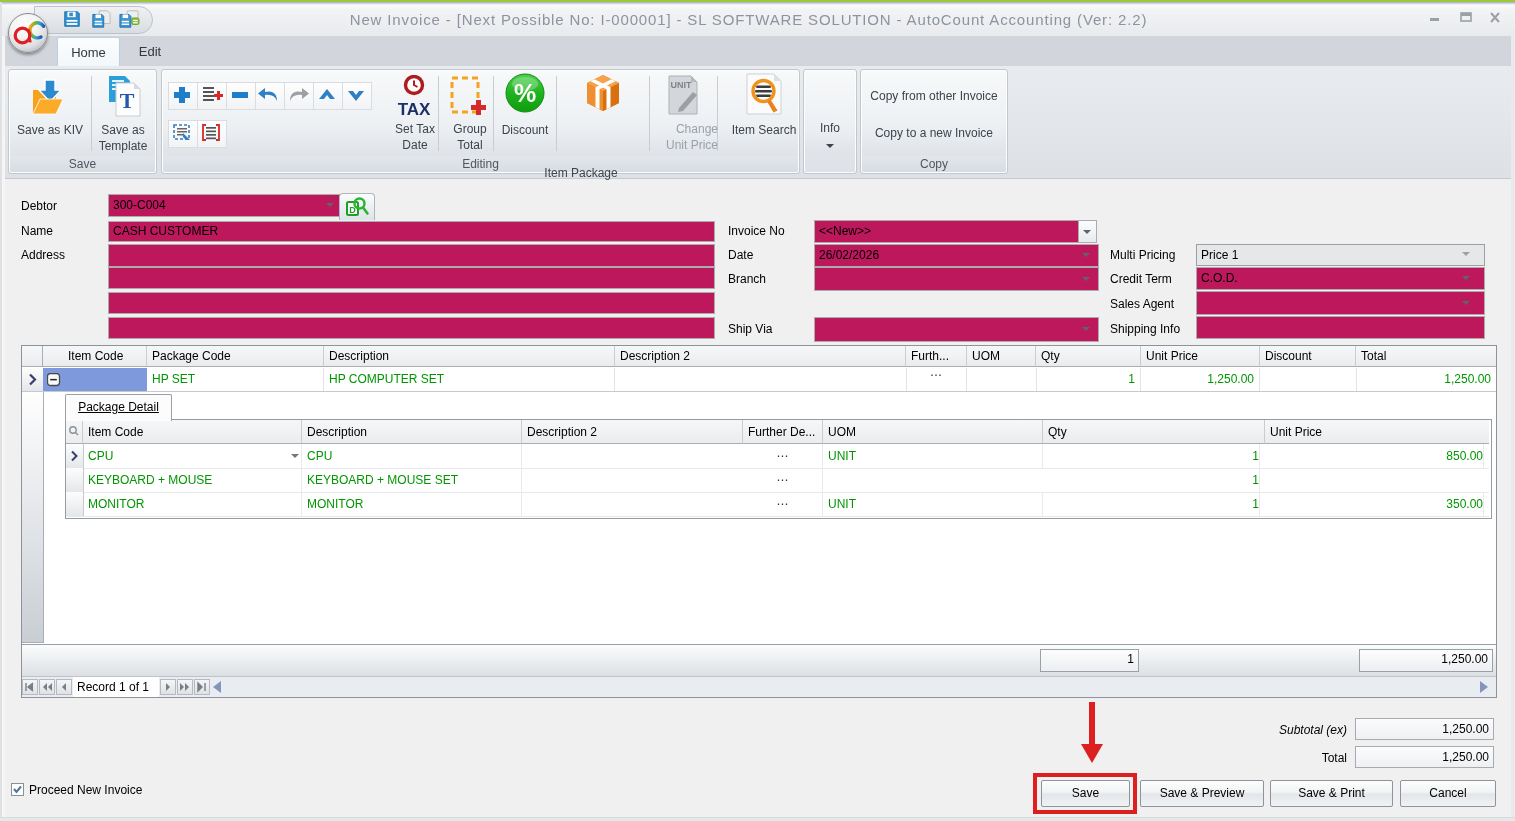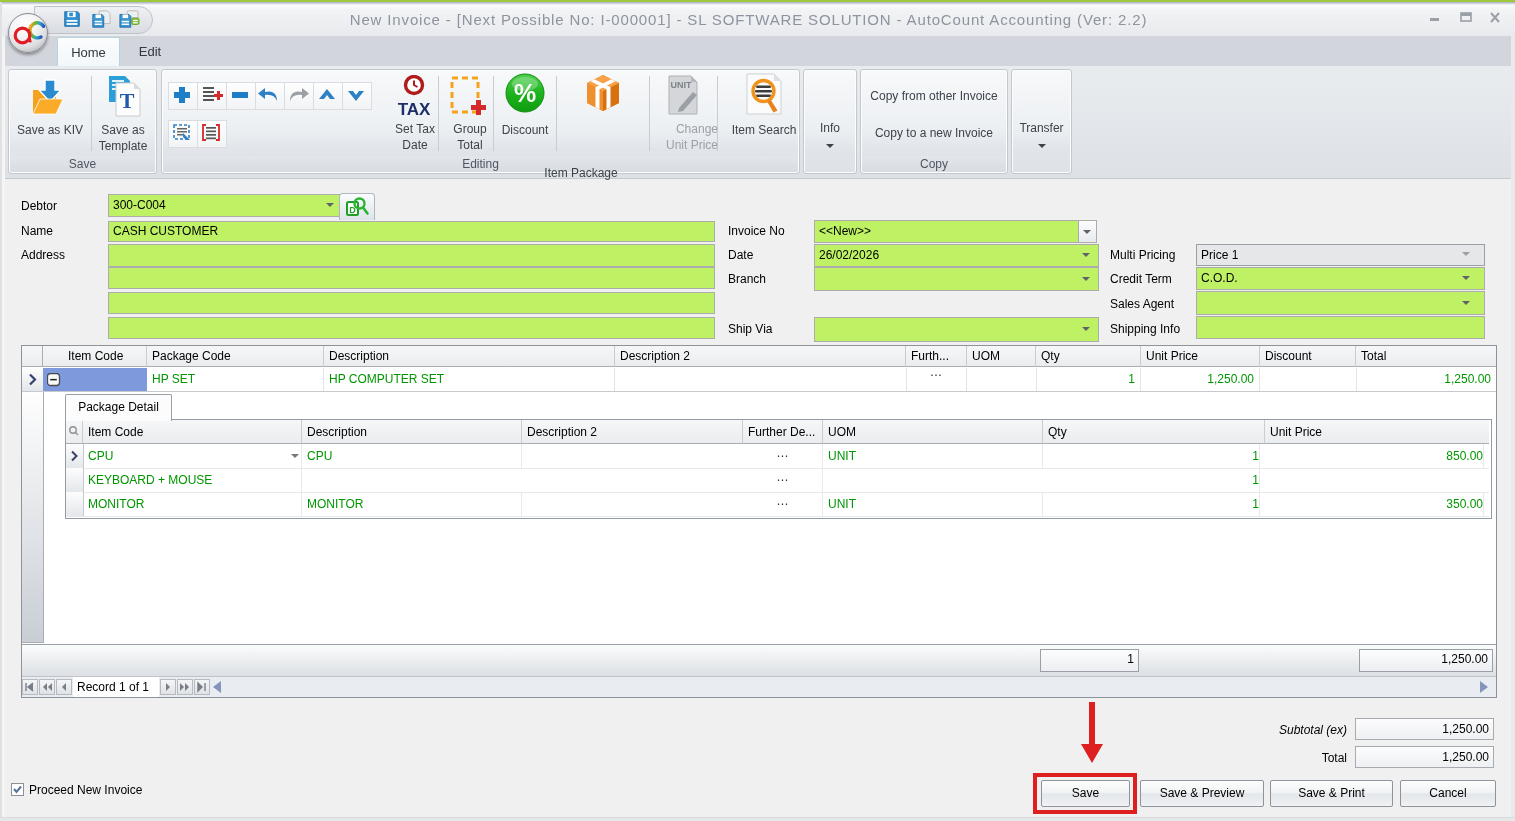--- a/index.html
+++ b/index.html
@@ -19,21 +19,21 @@
 #logo{left:8px;top:13px;width:38px;height:38px;border-radius:50%;background:radial-gradient(circle at 40% 28%,#ffffff 0%,#f4f4f5 35%,#dcdde0 65%,#a8aaae 92%,#8a8d92 100%);border:1px solid #888b90;box-shadow:0 2px 3px rgba(0,0,0,.35);}
 
 #ribbon{left:0;top:66px;width:1515px;height:112px;background:linear-gradient(180deg,#e9ecef,#dde1e6);border-bottom:1px solid #c6cacf;}
 .group{position:absolute;top:3px;height:103px;border:1px solid #c3c8ce;border-radius:3px;background:linear-gradient(180deg,#f7f9fa 0%,#edf0f3 55%,#e1e5ea 78%,#dee2e8 100%);box-shadow:inset 0 0 0 1px #fdfdfe;}
 .gcap{position:absolute;left:1px;right:1px;bottom:1px;height:16px;border-radius:0 0 3px 3px;background:linear-gradient(180deg,#e3e7ec,#d7dce2);text-align:center;line-height:16px;color:#50565e;font-size:12px;}
 .biglabel{position:absolute;text-align:center;color:#3d434b;font-size:12px;line-height:16px;}
 .gsep{position:absolute;top:6px;bottom:22px;width:1px;background:#c9cdd3;}
 .sbtn{position:absolute;width:28px;height:26px;background:linear-gradient(180deg,#fefefe,#f1f3f5);border:1px solid #d9dce0;}
 
 .lbl{position:absolute;font-size:12px;color:#000;}
-.fld{position:absolute;background:#bef264;border:1px solid #acacac;font-size:12px;line-height:19px;padding:0 4px;white-space:nowrap;}
+.fld{position:absolute;background:#be185d;border:1px solid #acacac;font-size:12px;line-height:19px;padding:0 4px;white-space:nowrap;}
 .ddarr{position:absolute;width:0;height:0;border-left:4px solid transparent;border-right:4px solid transparent;border-top:4px solid #606468;}
 
 #grid{left:21px;top:345px;width:1474px;height:351px;border:1px solid #8d939b;background:#fff;}
 .hcell{position:absolute;top:0;height:21px;background:linear-gradient(180deg,#f6f7f8,#eaecee);border-right:1px solid #c9cdd2;border-bottom:1px solid #a8aeb4;line-height:21px;padding-left:5px;box-sizing:border-box;font-size:12px;}
 .green{color:#009600;}
 .r1{border-right:1px solid #e2e3e5;}
 .nrow{position:absolute;left:0;width:1423px;height:24px;border-bottom:1px solid #e7e8e9;}
 #ngrid .hcell{height:24px;line-height:24px;}
 .ncell{position:absolute;top:0;height:24px;line-height:24px;padding-left:5px;box-sizing:border-box;border-right:1px solid #e9eaeb;font-size:12px;}
 .navbtn{position:absolute;top:2px;width:16px;height:16px;background:linear-gradient(180deg,#f4f5f6,#dfe2e6);border:1px solid #b6bac0;box-sizing:border-box;}
@@ -197,24 +197,20 @@
     <div class="biglabel" style="left:0;top:50px;width:52px;">Info</div>
     <div class="ddarr" style="left:22px;top:74px;border-top-color:#3d434b;"></div>
   </div>
 
   <div class="group" style="left:860px;width:146px;">
     <div class="biglabel" style="left:0;top:18px;width:146px;">Copy from other Invoice</div>
     <div class="biglabel" style="left:0;top:55px;width:146px;">Copy to a new Invoice</div>
     <div class="gcap">Copy</div>
   </div>
 
-  <div class="group" style="left:1011px;width:59px;">
-    <div class="biglabel" style="left:0;top:50px;width:59px;">Transfer</div>
-    <div class="ddarr" style="left:26px;top:74px;border-top-color:#3d434b;"></div>
-  </div>
 </div>
 <div class="abs" id="logo">
   <svg width="38" height="38" viewBox="0 0 38 38">
     <defs>
       <linearGradient id="cgrad" x1="0" y1="0" x2="1" y2="0">
         <stop offset="0" stop-color="#f0a21c"></stop>
           <stop offset="0.35" stop-color="#5cb832"></stop>
           <stop offset="0.65" stop-color="#2f9fd8"></stop>
           <stop offset="1" stop-color="#2458b8"></stop>
       </linearGradient>
@@ -337,21 +333,21 @@
   <div class="abs r1" style="left:884px;top:22px;width:61px;height:23px;line-height:14px;text-align:center;color:#333;box-sizing:border-box;">⋯</div>
   <div class="abs r1" style="left:945px;top:22px;width:69px;height:23px;"></div>
   <div class="abs green r1" style="left:1014px;top:22px;width:105px;height:23px;line-height:23px;text-align:right;box-sizing:border-box;padding-right:5px;">1</div>
   <div class="abs green r1" style="left:1119px;top:22px;width:119px;height:23px;line-height:23px;text-align:right;box-sizing:border-box;padding-right:5px;">1,250.00</div>
   <div class="abs r1" style="left:1238px;top:22px;width:96px;height:23px;"></div>
   <div class="abs green" style="left:1334px;top:22px;width:135px;height:23px;line-height:23px;text-align:right;">1,250.00</div>
   <div class="abs" style="left:21px;top:45px;width:1453px;height:1px;background:#c6cacf;"></div>
 
   <div class="abs" style="left:0;top:46px;width:21px;height:250px;background:linear-gradient(180deg,#fefefe,#c9ced5);border-right:1px solid #a8aeb4;border-bottom:1px solid #a8aeb4;"></div>
 
-  <div class="abs" style="left:43px;top:48px;width:105px;height:26px;border:1px solid #9aa0a8;border-bottom:none;border-radius:2px 2px 0 0;background:#fcfcfd;text-align:center;line-height:25px;z-index:3;">Package Detail</div>
+  <div class="abs" style="left:43px;top:48px;width:105px;height:26px;border:1px solid #9aa0a8;border-bottom:none;border-radius:2px 2px 0 0;background:#fcfcfd;text-align:center;line-height:25px;z-index:3;text-decoration:underline;">Package Detail</div>
 
   <div class="abs" id="ngrid" style="left:43px;top:73px;width:1425px;height:98px;border:1px solid #959ba3;background:#fff;">
     <div class="hcell" style="left:0;width:17px;">
       <svg width="12" height="12" viewBox="0 0 12 12" style="position:absolute;left:2px;top:5px;">
           <circle cx="5" cy="5" r="3.2" fill="none" stroke="#8a9096" stroke-width="1.4"></circle>
           <path d="M7.5 7.5 L10 10" stroke="#8a9096" stroke-width="1.4"></path>
         </svg>
     </div>
     <div class="hcell" style="left:17px;width:219px;">Item Code</div>
     <div class="hcell" style="left:236px;width:220px;">Description</div>
@@ -370,20 +366,21 @@
       <div class="ddarr" style="left:225px;top:10px;border-top-color:#777;"></div>
       <div class="ncell green" style="left:236px;width:220px;">CPU</div>
       <div class="ncell" style="left:677px;width:80px;text-align:center;color:#333;padding:0;">⋯</div>
       <div class="ncell green" style="left:757px;width:220px;">UNIT</div>
       <div class="ncell green" style="left:977px;width:217px;text-align:right;">1</div>
       <div class="ncell green" style="left:1199px;width:219px;text-align:right;">850.00</div>
     </div>
     <div class="nrow" style="top:48px;">
       <div class="abs" style="left:0;width:17px;height:24px;background:linear-gradient(180deg,#fdfdfd,#e4e7ea);border-right:1px solid #c6cacf;"></div>
       <div class="ncell green" style="left:17px;width:219px;">KEYBOARD + MOUSE</div>
+      <div class="ncell green" style="left:236px;width:220px;">KEYBOARD + MOUSE SET</div>
       <div class="ncell" style="left:677px;width:80px;text-align:center;color:#333;padding:0;">⋯</div>
       <div class="ncell green" style="left:977px;width:217px;text-align:right;">1</div>
     </div>
     <div class="nrow" style="top:72px;">
       <div class="abs" style="left:0;width:17px;height:24px;background:linear-gradient(180deg,#fdfdfd,#e4e7ea);border-right:1px solid #c6cacf;"></div>
       <div class="ncell green" style="left:17px;width:219px;">MONITOR</div>
       <div class="ncell green" style="left:236px;width:220px;">MONITOR</div>
       <div class="ncell" style="left:677px;width:80px;text-align:center;color:#333;padding:0;">⋯</div>
       <div class="ncell green" style="left:757px;width:220px;">UNIT</div>
       <div class="ncell green" style="left:977px;width:217px;text-align:right;">1</div>

